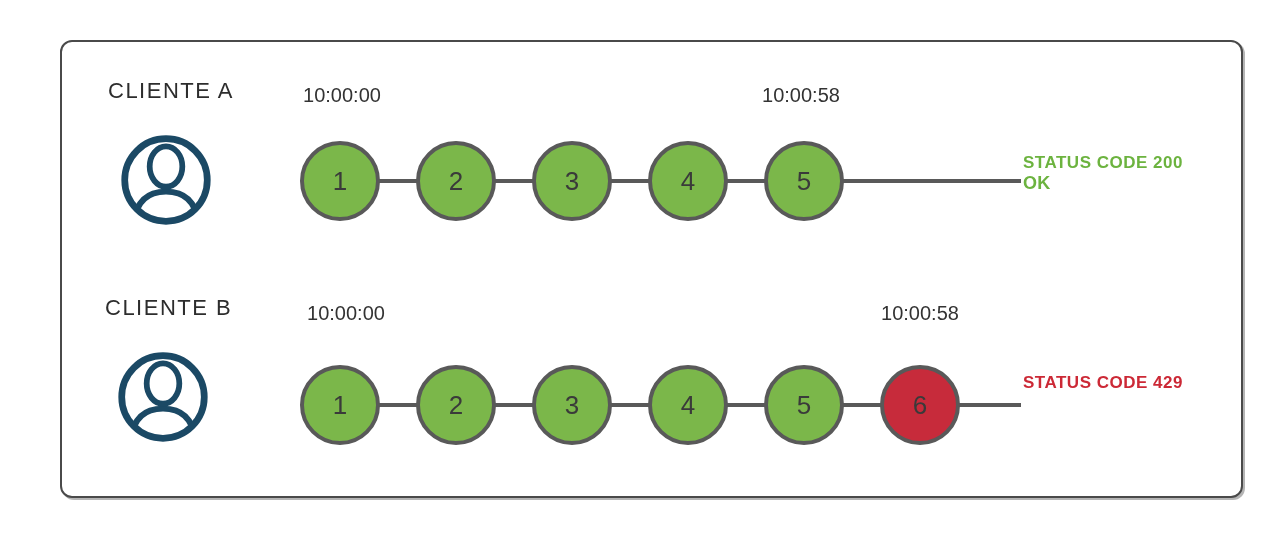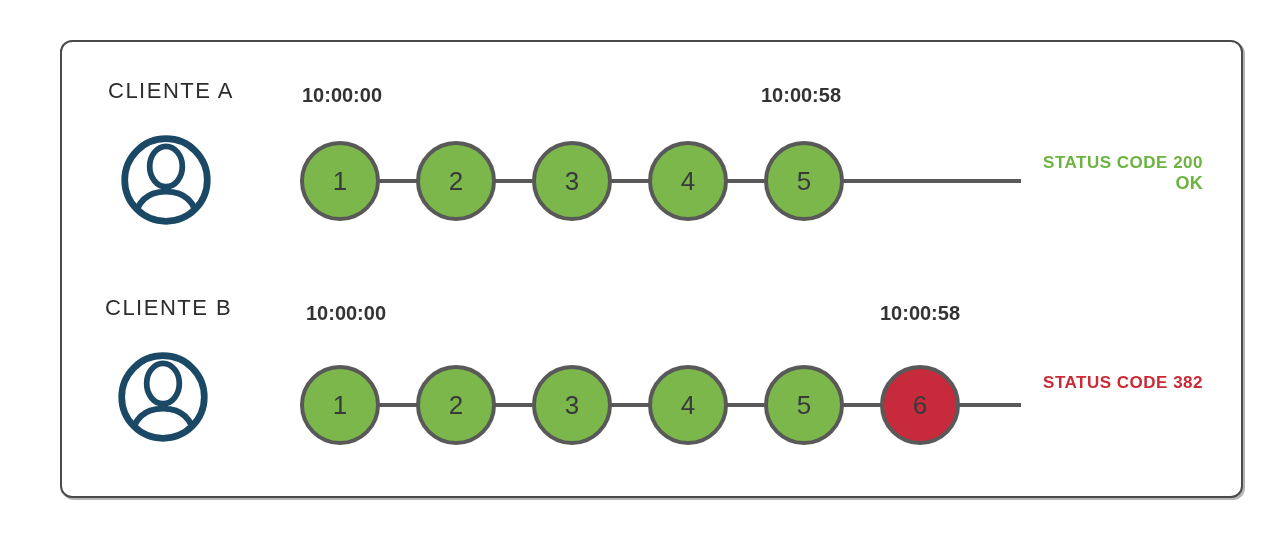--- a/index.html
+++ b/index.html
@@ -36,21 +36,21 @@
   .row-b .person-icon { left: 115px; top: 349px; }
   .person-icon svg ellipse,
   .person-icon svg path,
   .person-icon svg circle { stroke: var(--icon-color, #1b4965); }
 
   .timestamp {
     position: absolute;
     width: 118px;
     text-align: center;
     font-size: 20px;
-    font-weight: bold;
+    font-weight: normal;
     color: #333333;
     white-space: nowrap;
   }
   .row-a .timestamp { top: 84px; }
   .row-b .timestamp { top: 302px; }
   .row-a .ts-start { left: 283px; }
   .row-a .ts-end   { left: 742px; }
   .row-b .ts-start { left: 287px; }
   .row-b .ts-end   { left: 861px; }
 
@@ -79,21 +79,21 @@
     color: #3a3a3a;
     z-index: 2;
   }
   .row-a .circle { top: 141px; }
   .row-b .circle { top: 365px; }
 
   .status {
     position: absolute;
     left: 1023px;
     width: 180px;
-    text-align: right;
+    text-align: left;
     font-weight: bold;
     line-height: 1.2;
     white-space: nowrap;
   }
   .row-a .status { top: 153px; }
   .row-b .status { top: 373px; }
   .status .status-code { font-size: 17px; letter-spacing: 0.5px; }
   .status .status-message { font-size: 18px; letter-spacing: 0.3px; }
 </style>
 </head>
@@ -155,16 +155,16 @@
     <div class="timeline-line"></div>
     <div class="circles">
         <div class="circle" style="left: 300px; background: rgb(123, 183, 74);">1</div>
         <div class="circle" style="left: 416px; background: rgb(123, 183, 74);">2</div>
         <div class="circle" style="left: 532px; background: rgb(123, 183, 74);">3</div>
         <div class="circle" style="left: 648px; background: rgb(123, 183, 74);">4</div>
         <div class="circle" style="left: 764px; background: rgb(123, 183, 74);">5</div>
         <div class="circle" style="left: 880px; background: rgb(199, 43, 59);">6</div>
       </div>
     <div class="status" style="color: rgb(204, 41, 54);">
-      <div class="status-code">STATUS CODE 382</div>
+      <div class="status-code">STATUS CODE 429</div>
     </div>
   </section>
 </div>
 
 </body></html>

